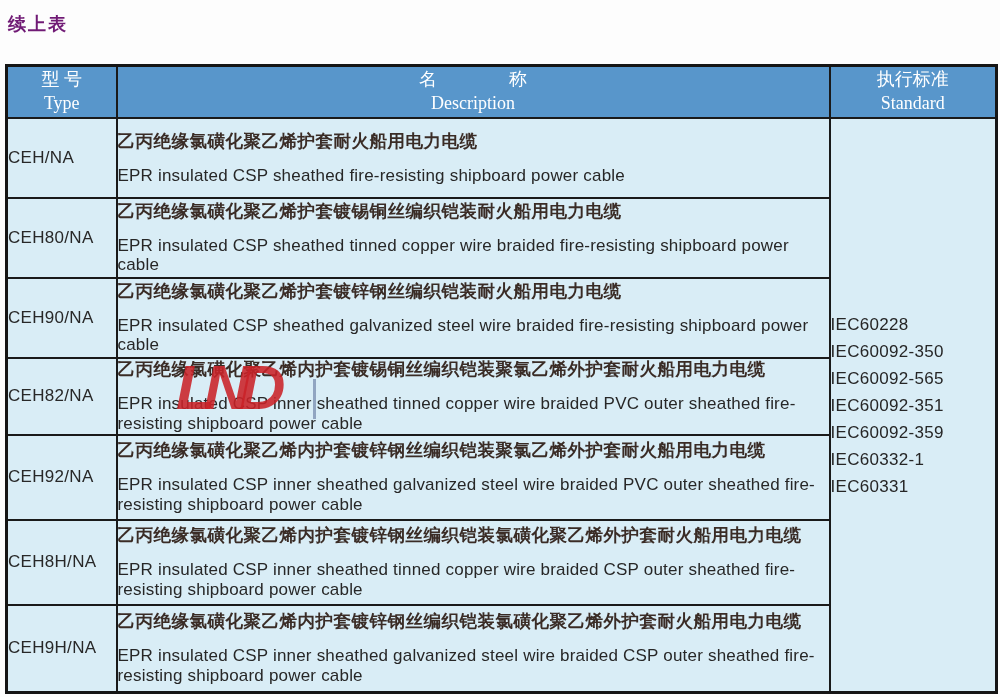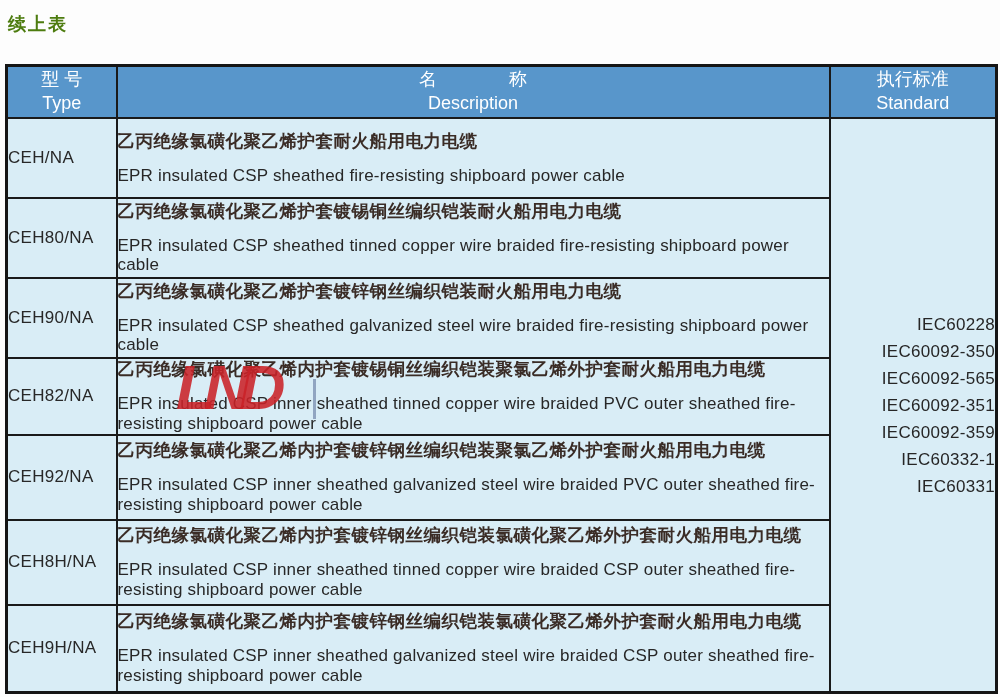--- a/index.html
+++ b/index.html
@@ -6,21 +6,21 @@
   body{
     width:1000px;height:697px;
     background:#ffffff;
     font-family:"Liberation Sans", sans-serif;
     -webkit-font-smoothing:antialiased;
   }
   .page{position:relative;width:1000px;height:697px;background:#fdfdfd;overflow:hidden;}
 
   .page-title{
     position:absolute;left:8px;top:12px;
-    font-size:18px;font-weight:bold;color:#4d7c0f;
+    font-size:18px;font-weight:bold;color:#701a75;
     letter-spacing:2px;
   }
 
   table.spec{
     position:absolute;left:5px;top:64px;
     width:990px;
     border-collapse:collapse;table-layout:fixed;
     border:3px solid #151515;
   }
   table.spec th, table.spec td{
@@ -33,20 +33,21 @@
 
   thead th{
     background:#5896cb;
     color:#ffffff;
     font-weight:normal;
     font-size:18px;
     line-height:1.32;
     text-align:center;
     vertical-align:middle;
     height:50px;
+    font-family:Liberation Serif, serif;
   }
   thead .h-line{white-space:pre;}
 
   tbody td{background:#d9edf6;vertical-align:middle;}
 
   tr.h80{height:80px;}
   tr.h70{height:70px;}
   tr.h85{height:85px;}
   tr.h88{height:88px;}
 
@@ -61,21 +62,21 @@
   .cn{
     font-size:17.5px;font-weight:bold;color:#3a2c26;
     line-height:1.25;letter-spacing:0.5px;
   }
   .en{
     font-size:17px;color:#272727;
     line-height:1.17;margin-top:13px;letter-spacing:0.2px;
   }
   td.std-cell{
     font-size:17px;color:#262626;
-    padding-left:13px;letter-spacing:0.3px;text-align:right;
+    padding-left:13px;letter-spacing:0.3px;
   }
   .std-item{line-height:27px;white-space:nowrap;}
 
   .watermark{
     position:absolute;left:176px;top:318px;
     height:80px;width:810px;
     display:flex;align-items:flex-end;
     pointer-events:none;
     margin-top:21px;
   }

